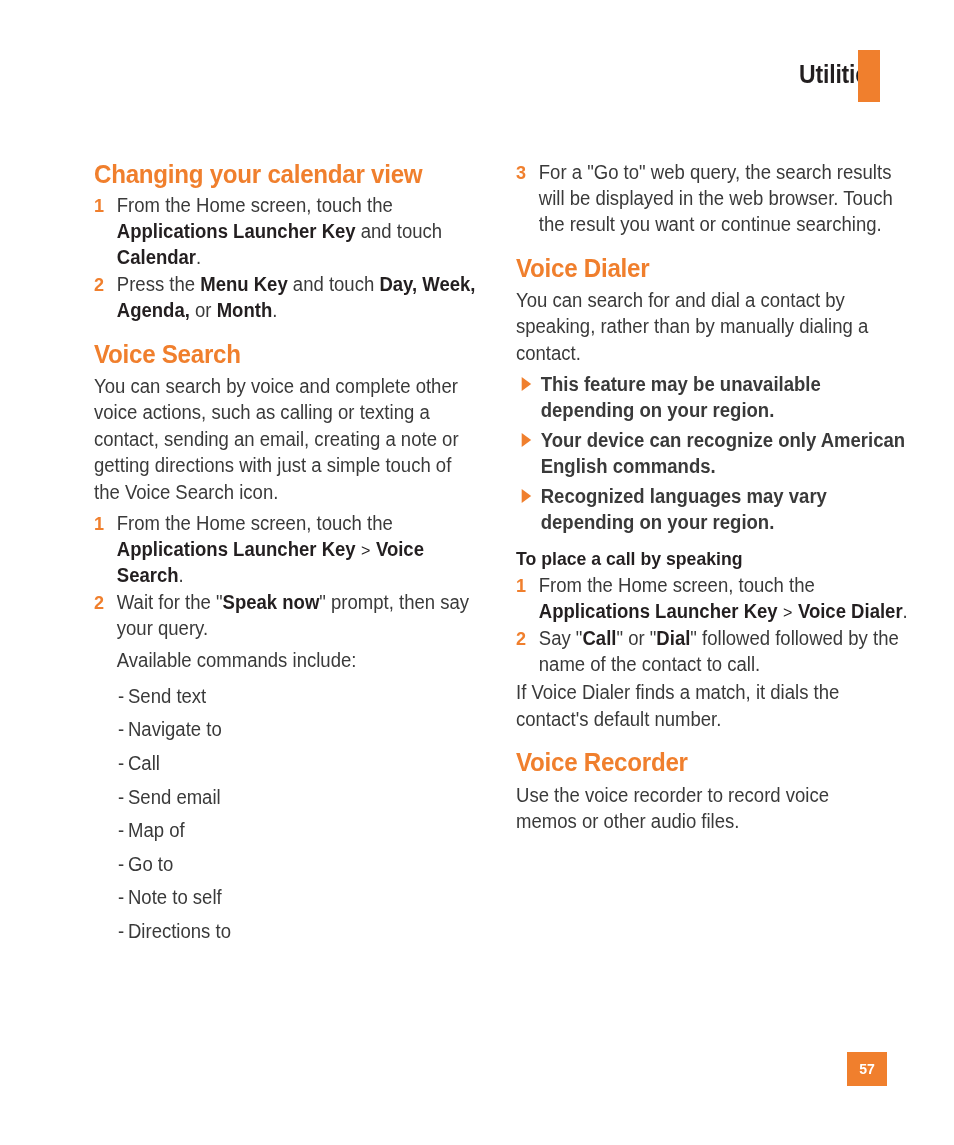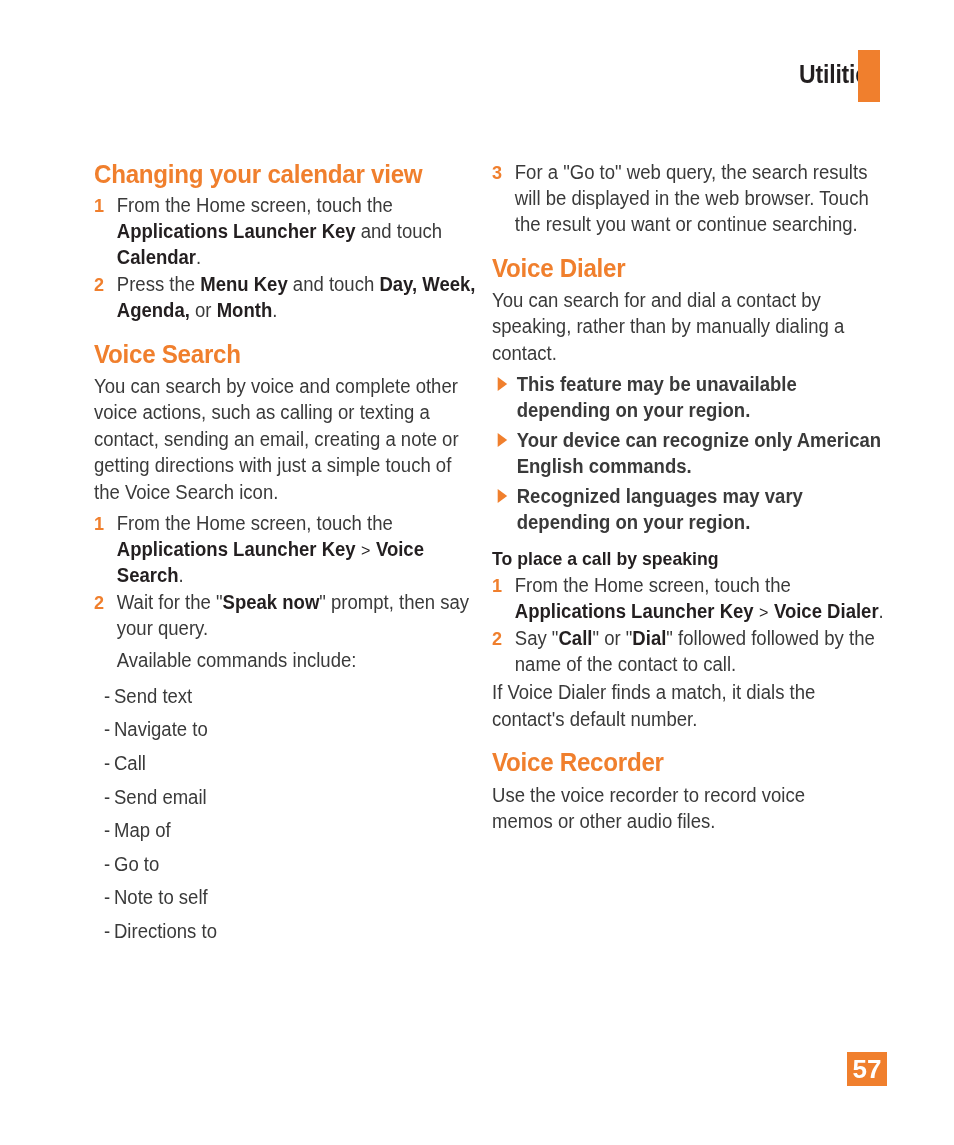--- a/index.html
+++ b/index.html
@@ -46,21 +46,21 @@
     background: #F07F2D;
   }
 
   
   .columns {
     position: absolute;
     top: 160px;
     left: 94px;
     width: 800px;
     display: flex;
-    gap: 20px;
+    gap: 44px;
   }
   .col {
     width: 378px;
   }
 
   
   h2.section-title {
     font-size: 26px;
     font-weight: bold;
     color: #F07F2D;
@@ -130,21 +130,21 @@
     padding-left: 24px;
     margin: 6px 0 6px 0;
     transform: scaleX(0.95);
     transform-origin: left top;
     width: 105%;
   }
 
   
   ul.dash-list {
     list-style: none;
-    margin: 2px 0 0 2px;
+    margin: 2px 0 0 16px;
     padding: 0 0 0 8px;
   }
   ul.dash-list > li {
     font-size: 19.5px;
     line-height: 1.72;
     color: #3a3a3a;
     transform: scaleX(0.95);
     transform-origin: left top;
   }
   ul.dash-list > li .dash { padding-right: 4px; }
@@ -180,21 +180,21 @@
 
   
   .page-badge {
     position: absolute;
     left: 847px;
     top: 1052px;
     width: 40px;
     height: 34px;
     background: #F07F2D;
     color: #ffffff;
-    font-size: 26px;
+    font-size: 14px;
     font-weight: bold;
     display: flex;
     align-items: center;
     justify-content: center;
   }
 </style>
 </head>
 <body>
 
 <div class="page-header">

